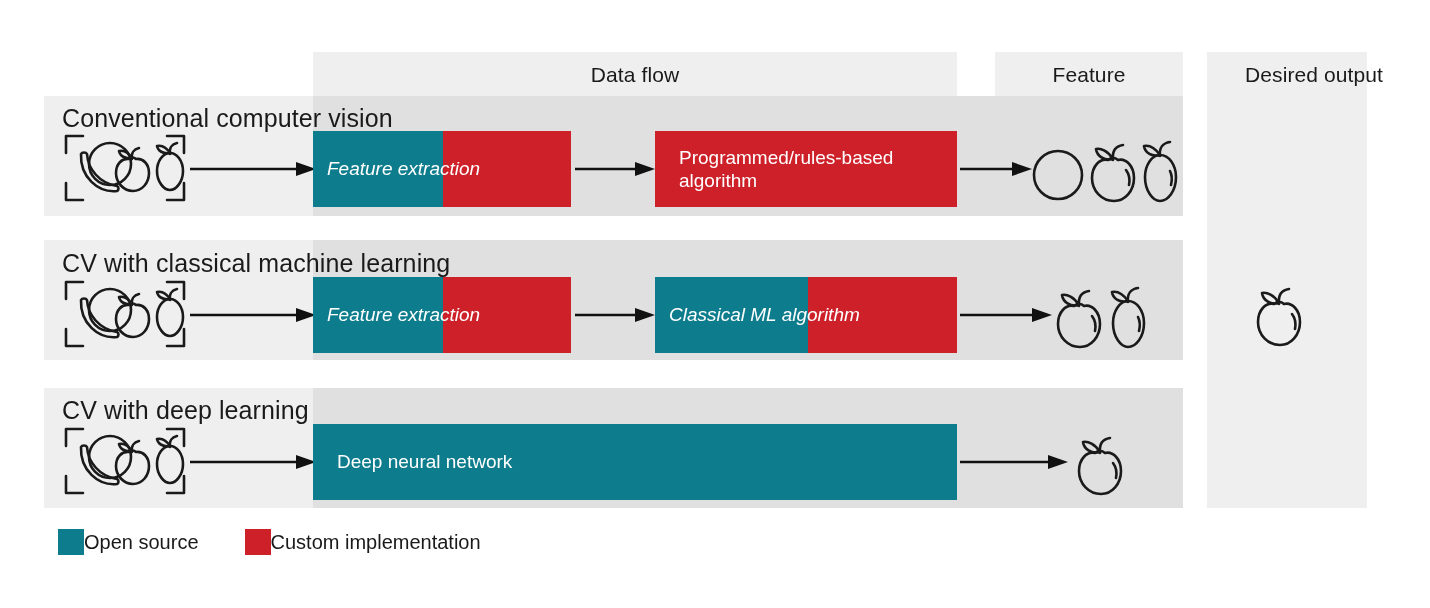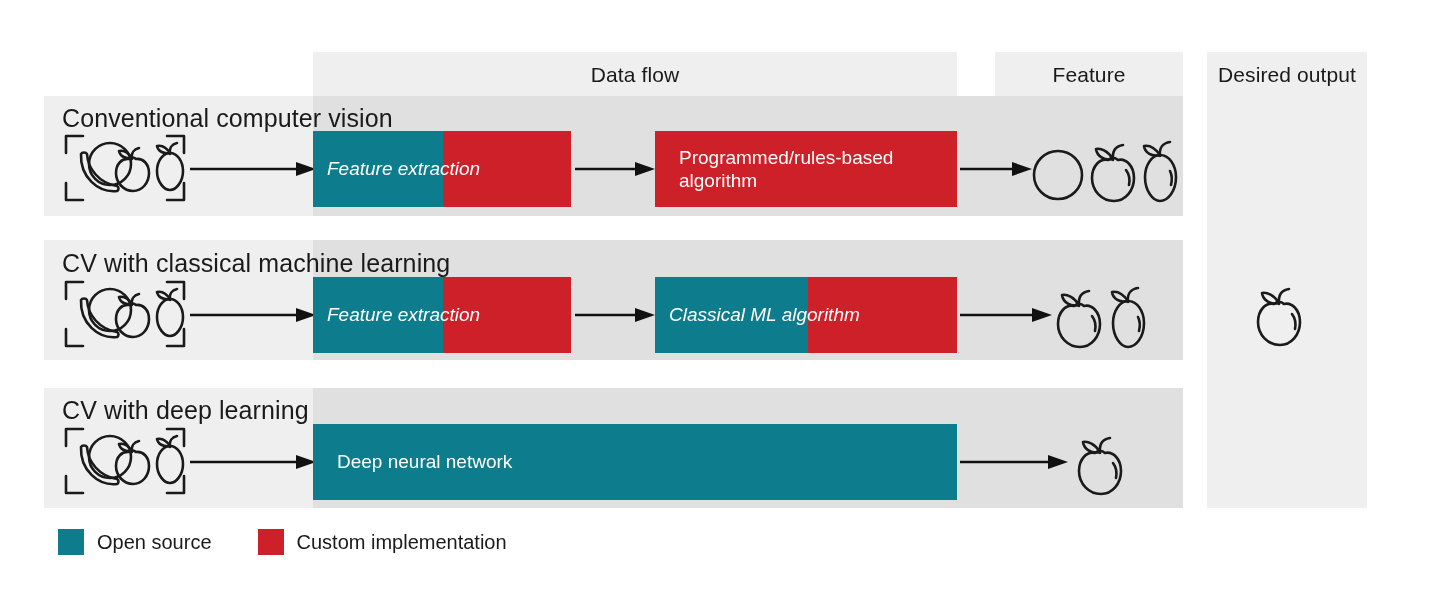--- a/index.html
+++ b/index.html
@@ -35,21 +35,21 @@
   .col-title{
     position:absolute;
     font-size:21px;
     color:#1a1a1a;
     text-align:center;
     top:63px;
     letter-spacing:.1px;
   }
   .col-title.dataflow{left:313px;width:644px;}
   .col-title.output{left:995px;width:188px;}
-  .col-title.desired{left:1207px;width:160px;}
+  .col-title.desired{left:1207px;width:160px;padding-left:27px;}
 
   
   .row-label{
     position:absolute;
     font-size:25px;
     color:#1a1a1a;
     left:62px;
     letter-spacing:.1px;
   }
   .row-label.r1{top:104px;}
@@ -95,21 +95,21 @@
   .out-r2{left:1050px;top:281px;width:115px;height:70px;}
   .out-r3{left:1067px;top:428px;width:70px;height:70px;}
   .desired-icon{position:absolute;left:1252px;top:281px;width:70px;height:70px;}
 
   
   .legend{position:absolute;left:58px;top:529px;display:flex;align-items:center;gap:0;}
   .legend-item{display:flex;align-items:center;}
   .legend-swatch{width:26px;height:26px;display:inline-block;}
   .legend-swatch.teal{background:#0d7c8c;}
   .legend-swatch.red{background:#ce2029;}
-  .legend-text{font-size:20px;color:#1a1a1a;margin-left:13px;}
+  .legend-text{font-size:20px;color:#1a1a1a;}
   .legend-gap{width:46px;height:1px;}
 </style>
 </head>
 <body>
 
 <div class="canvas">
 
   <div class="band col-dataflow-head"></div>
   <div class="band col-output-head"></div>
   <div class="band col-desired-body"></div>

